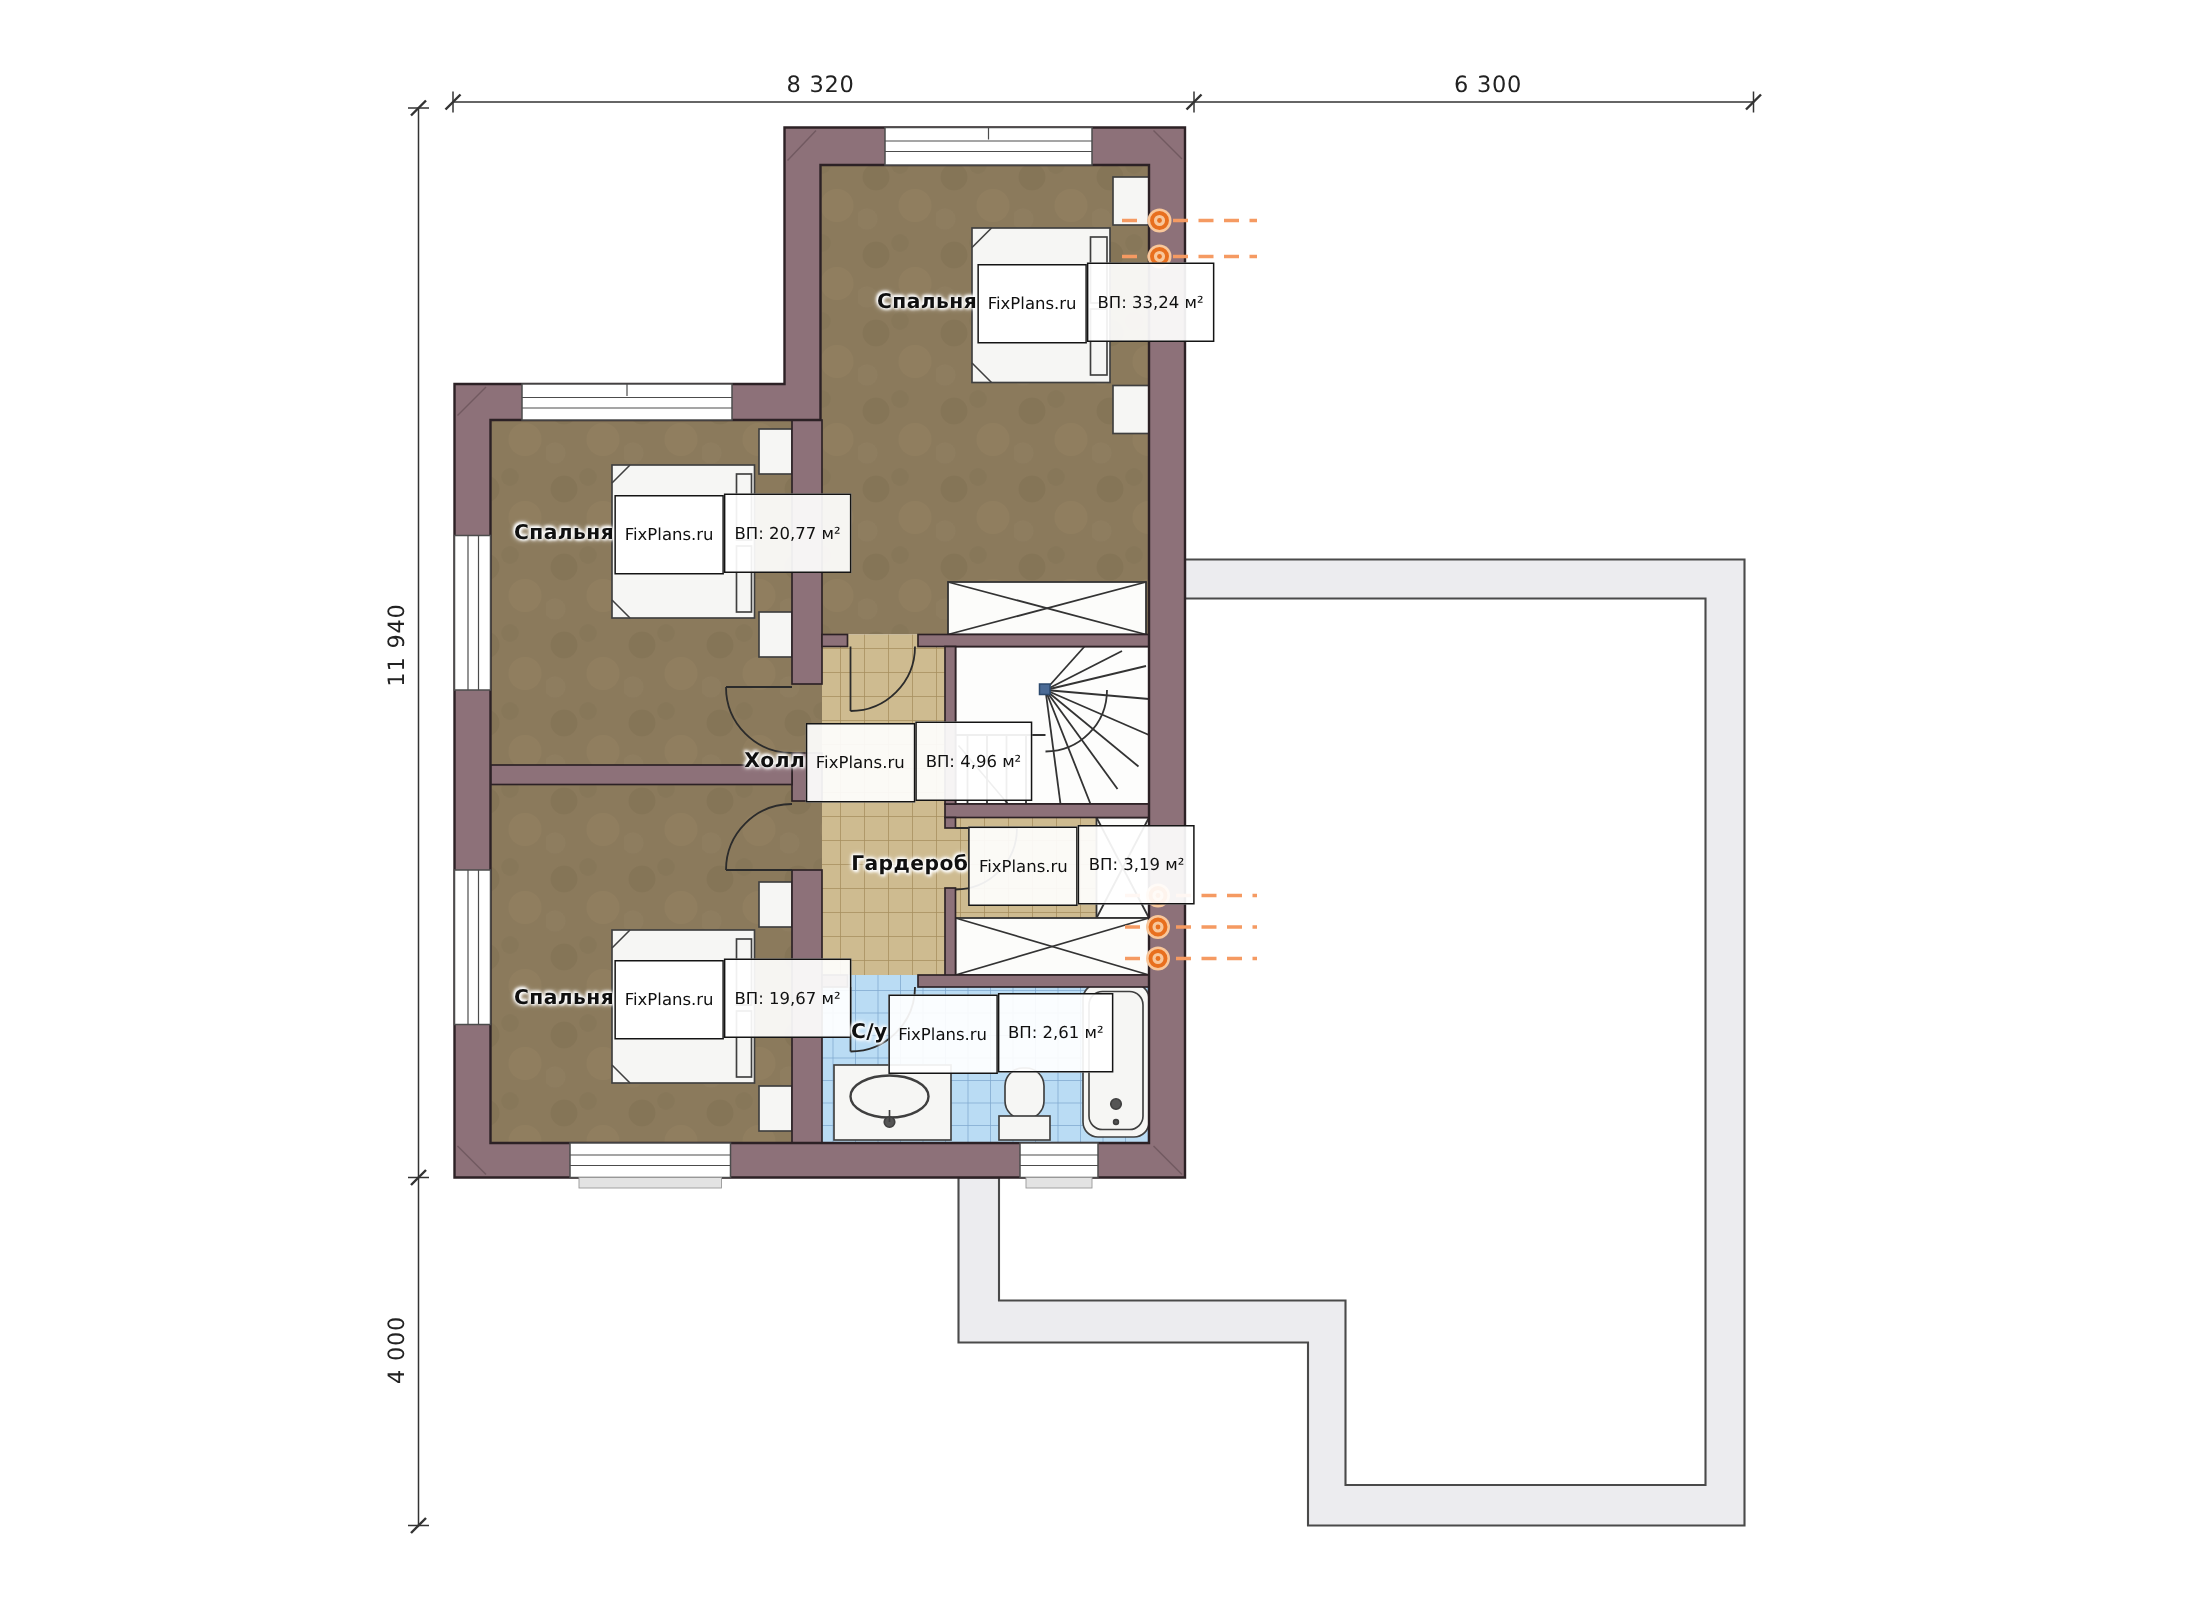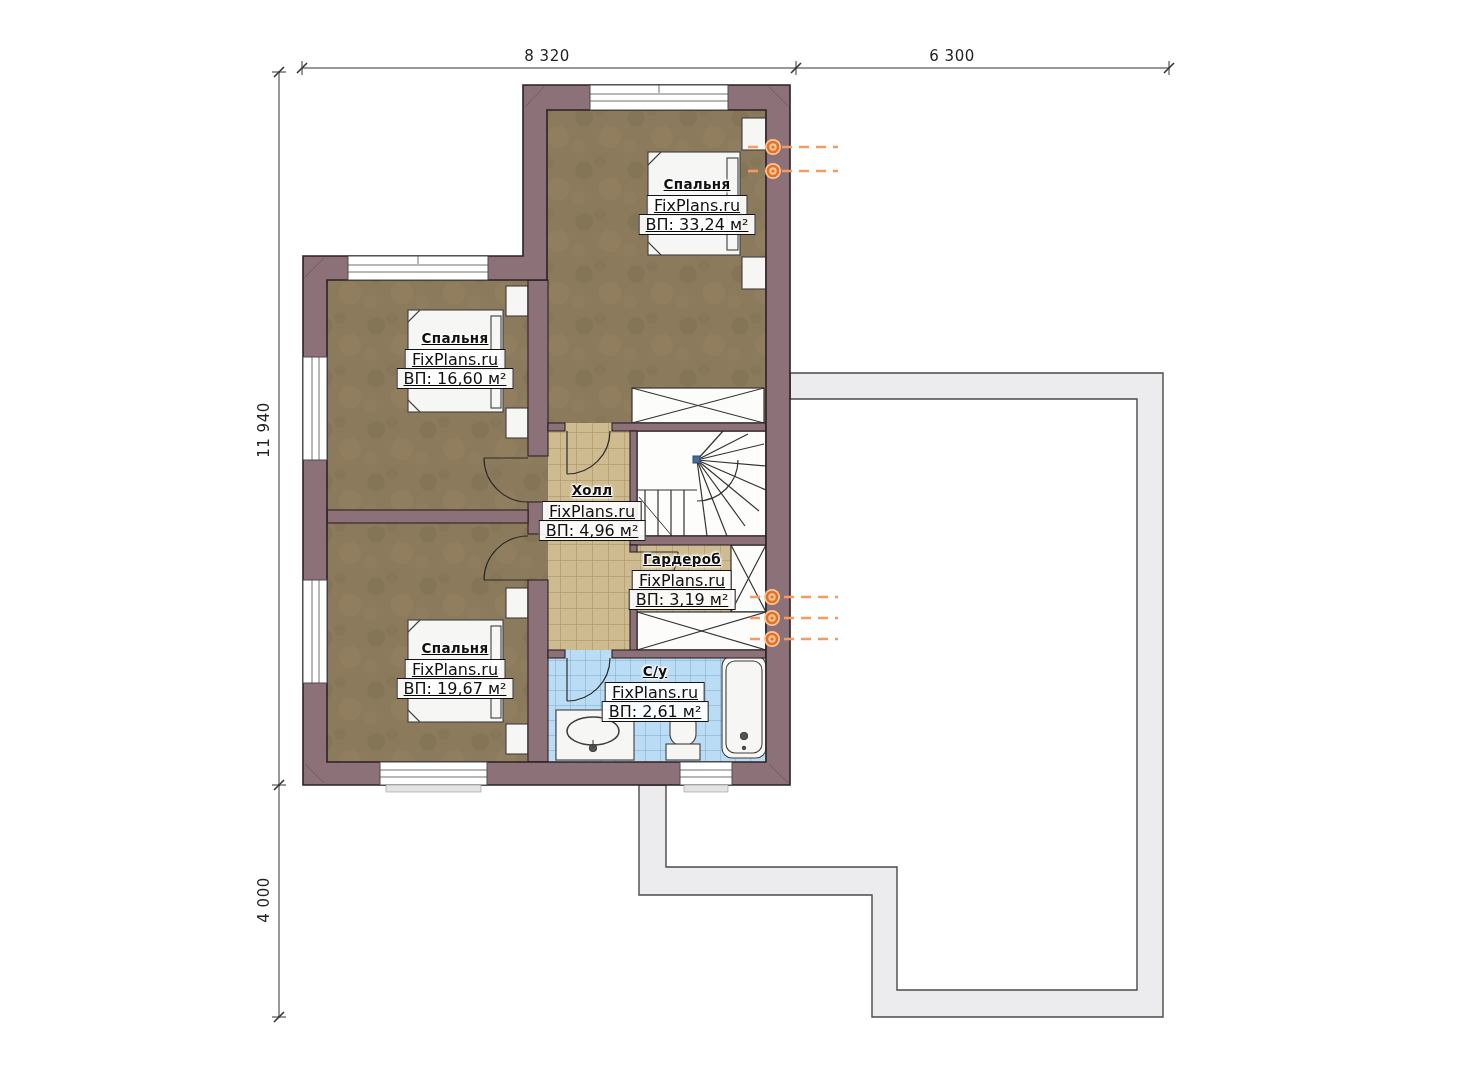--- a/index.html
+++ b/index.html
@@ -1,25 +1,25 @@
 <!DOCTYPE html>
 <html><head>
 <meta charset="utf-8">
 <style>
   html,body{margin:0;padding:0;background:#ffffff;}
   #canvas{position:relative;width:1473px;height:1080px;background:#ffffff;overflow:hidden;
           font-family:"DejaVu Sans",sans-serif;}
   #plan-svg{position:absolute;left:0;top:0;}
-  .room-label{position:absolute;transform:translateX(-50%);display:flex;flex-direction:column;
-              align-items:center;z-index:5;text-decoration:underline;}
+  .room-label{position:absolute;transform:translateX(-50%);display:flex;flex-direction:row;
+              align-items:center;z-index:5;}
   .rl-name{font-size:13.5px;font-weight:bold;color:#101010;letter-spacing:.3px;margin-bottom:3px;
            text-shadow:0 0 2px #fff,0 0 3px #fff,0 0 4px #fff,1px 1px 2px #fff,-1px -1px 2px #fff;
            white-space:nowrap;}
-  .rl-box{font-size:16px;color:#101010;background:rgba(255,255,255,.92);
-          border:1.6px solid #141414;padding:0 6px;line-height:19px;white-space:nowrap;}
+  .rl-box{font-size:11px;color:#101010;background:rgba(255,255,255,.92);
+          border:1.6px solid #141414;padding:16px 6px;line-height:19px;white-space:nowrap;}
   .rl-area{margin-top:-1.6px;}
   .dim{position:absolute;font-size:15px;color:#222;letter-spacing:.5px;z-index:4;white-space:nowrap;}
   .dim.vert{transform:translate(-50%,-50%) rotate(-90deg);}
   .dim.horiz{transform:translateX(-50%);}
 </style>
 </head>
 <body>
 
 <div id="canvas">
 
@@ -276,34 +276,34 @@
     <line x1="272" y1="72" x2="286" y2="72"></line>
     <line x1="272" y1="785" x2="286" y2="785"></line>
     <line x1="272" y1="1017" x2="286" y2="1017"></line>
     <line x1="274" y1="77" x2="284" y2="67" stroke-width="1.6"></line>
     <line x1="274" y1="790" x2="284" y2="780" stroke-width="1.6"></line>
     <line x1="274" y1="1022" x2="284" y2="1012" stroke-width="1.6"></line>
   </g>
 </svg>
 
 <div class="dim horiz" style="left:547px;top:47px">8 320</div>
-<div class="dim horiz" style="left:952px;top:47px">6 300</div>
+<div class="dim horiz" style="left:992px;top:47px">6 300</div>
 <div class="dim vert" style="left:264px;top:430px">11 940</div>
 <div class="dim vert" style="left:264px;top:900px">4 000</div>
 
 <div class="room-label" style="left:697px;top:176px">
   <div class="rl-name">Спальня</div>
   <div class="rl-box">FixPlans.ru</div>
   <div class="rl-box rl-area">ВП: 33,24 м²</div>
 </div>
 
 <div class="room-label" style="left:455px;top:330px">
   <div class="rl-name">Спальня</div>
   <div class="rl-box">FixPlans.ru</div>
-  <div class="rl-box rl-area">ВП: 16,60 м²</div>
+  <div class="rl-box rl-area">ВП: 20,77 м²</div>
 </div>
 
 <div class="room-label" style="left:455px;top:640px">
   <div class="rl-name">Спальня</div>
   <div class="rl-box">FixPlans.ru</div>
   <div class="rl-box rl-area">ВП: 19,67 м²</div>
 </div>
 
 <div class="room-label" style="left:592px;top:482px">
   <div class="rl-name">Холл</div>

